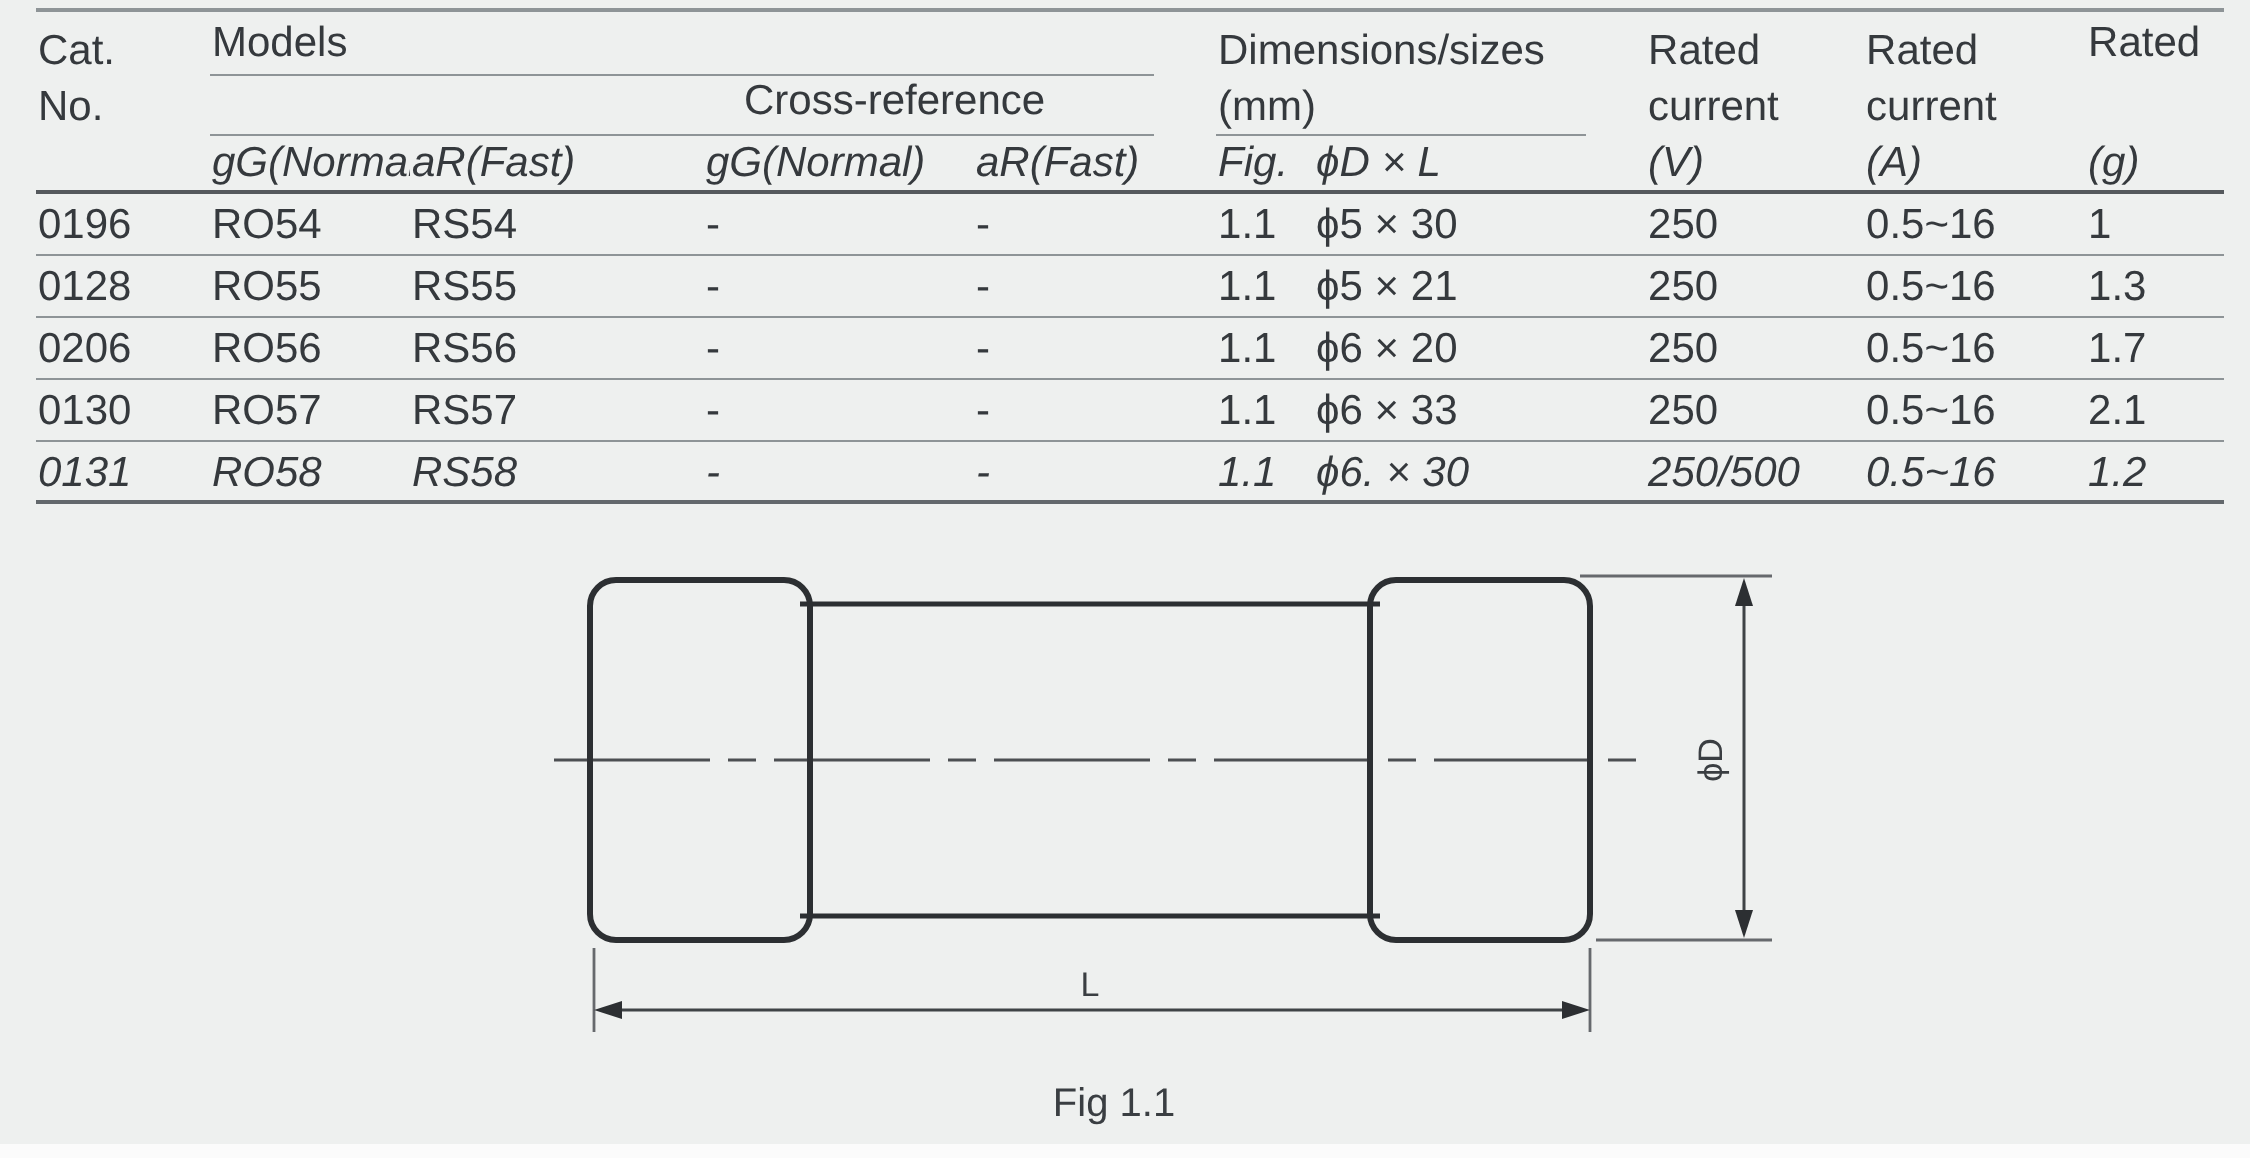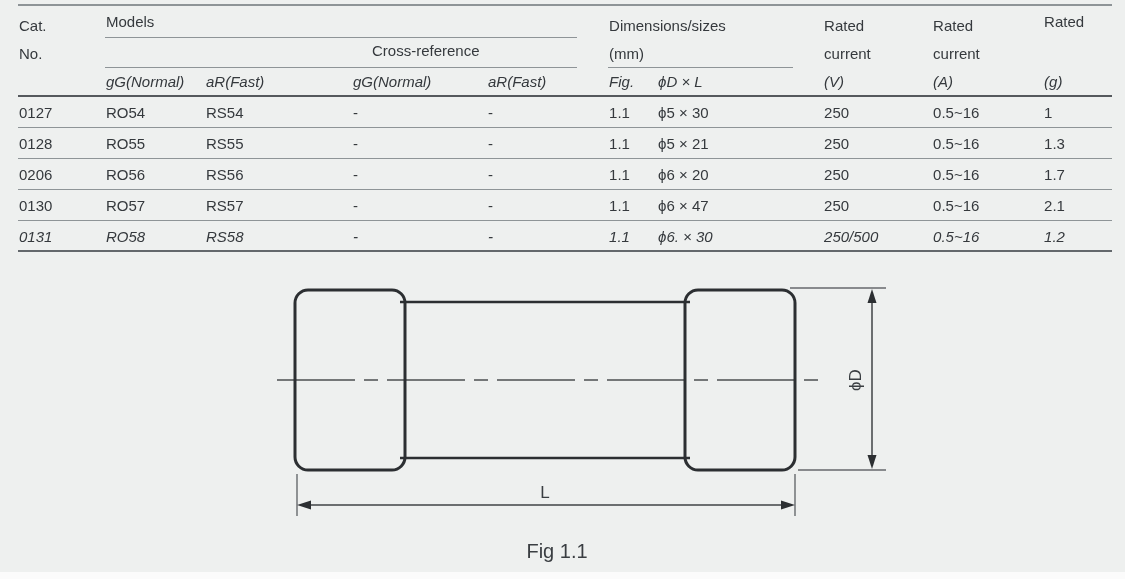--- a/index.html
+++ b/index.html
@@ -9,21 +9,21 @@
     background:#eef0ef; overflow:hidden;
     font-family:"Liberation Sans","DejaVu Sans",sans-serif;
     color:#35393d;
   }
   .bottom-strip { position:absolute; left:0; bottom:0; width:100%; height:7px; background:#fbfbfb; }
 
   
   table.spec {
     position:absolute; left:18px; top:4px; width:1094px;
     border-collapse:collapse; table-layout:fixed;
-    font-size:15px; line-height:20px;
+    font-size:21px; line-height:20px;
     border-top:2px solid #8e9497;
   }
   th, td {
     font-weight:normal; text-align:left; vertical-align:top;
     padding:0 0 0 1px; overflow:hidden; white-space:nowrap;
   }
   tr.h1 { height:31px; }
   tr.h2 { height:29px; }
   tr.h3 { height:28px; }
   .two-line { line-height:28px; padding-top:6px; }
@@ -82,21 +82,21 @@
       <th>aR(Fast)</th>
       <th>gG(Normal)</th>
       <th>aR(Fast)</th>
       <th>Fig.</th>
       <th>ϕD × L</th>
       <th>(V)</th>
       <th>(A)</th>
       <th>(g)</th>
     </tr>
     <tr class="data">
-      <td>0127</td>
+      <td>0196</td>
       <td>RO54</td>
       <td>RS54</td>
       <td>-</td>
       <td>-</td>
       <td>1.1</td>
       <td>ϕ5 × 30</td>
       <td>250</td>
       <td>0.5~16</td>
       <td>1</td>
     </tr>
@@ -124,21 +124,21 @@
       <td>0.5~16</td>
       <td>1.7</td>
     </tr>
     <tr class="data">
       <td>0130</td>
       <td>RO57</td>
       <td>RS57</td>
       <td>-</td>
       <td>-</td>
       <td>1.1</td>
-      <td>ϕ6 × 47</td>
+      <td>ϕ6 × 33</td>
       <td>250</td>
       <td>0.5~16</td>
       <td>2.1</td>
     </tr>
     <tr class="data last">
       <td>0131</td>
       <td>RO58</td>
       <td>RS58</td>
       <td>-</td>
       <td>-</td>

